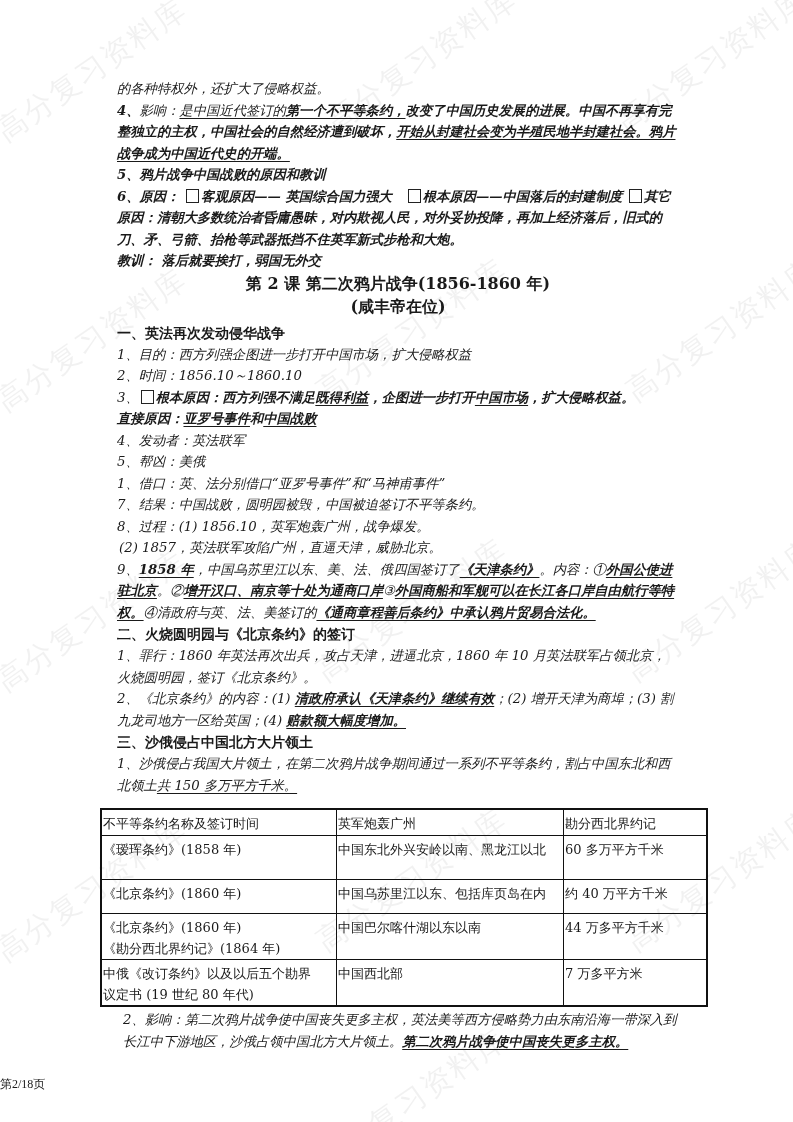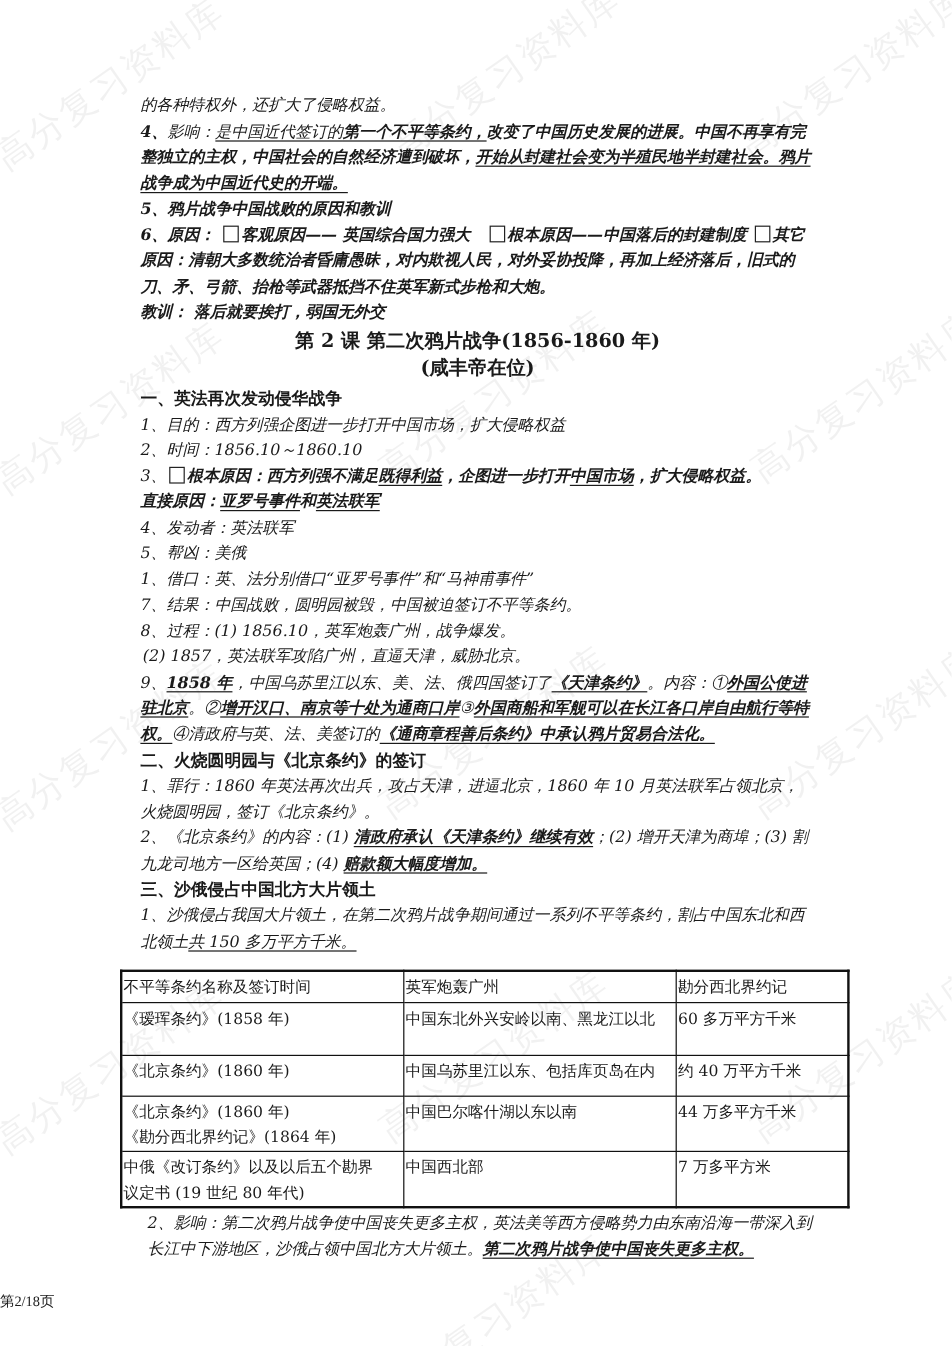--- a/index.html
+++ b/index.html
@@ -74,21 +74,21 @@
   <p class="lesson-title">第 2 课 第二次鸦片战争(1856-1860 年)</p>
   <p class="lesson-sub">(咸丰帝在位)</p>
 
   <p class="section-h">一、英法再次发动侵华战争</p>
   <p class="line">1、目的：西方列强企图进一步打开中国市场，扩大侵略权益</p>
   <p class="line">2、时间：1856.10～1860.10</p>
   <p class="line">
     <span>3、</span><span class="box"></span><span class="b">根本原因：西方列强不满足</span><span class="bu">既得利益</span><span class="b">，企图进一步打开</span><span class="bu">中国市场</span><span class="b">，扩大侵略权益。</span>
   </p>
   <p class="line b">
-    <span>直接原因：</span><span class="u">亚罗号事件</span><span>和</span><span class="u">英法联军</span>
+    <span>直接原因：</span><span class="u">亚罗号事件</span><span>和</span><span class="u">中国战败</span>
   </p>
   <p class="line">4、发动者：英法联军</p>
   <p class="line">5、帮凶：美俄</p>
   <p class="line">1、借口：英、法分别借口“亚罗号事件”和“马神甫事件”</p>
   <p class="line">7、结果：中国战败，圆明园被毁，中国被迫签订不平等条约。</p>
   <p class="line">8、过程：(1) 1856.10，英军炮轰广州，战争爆发。</p>
   <p class="line" style="padding-left:2px">(2) 1857，英法联军攻陷广州，直逼天津，威胁北京。</p>
   <p class="line">
     <span>9、</span><span class="bu">1858 年</span><span>，中国乌苏里江以东、美、法、俄四国签订了</span><span class="bu">《天津条约》</span><span>。内容：①</span><span class="bu">外国公使进驻北京</span><span>。②</span><span class="bu">增开汉口、南京等十处为通商口岸</span><span>③</span><span class="bu">外国商船和军舰可以在长江各口岸自由航行等特权。</span><span>④清政府与英、法、美签订的</span><span class="bu">《通商章程善后条约》中承认鸦片贸易合法化。</span>
   </p>

